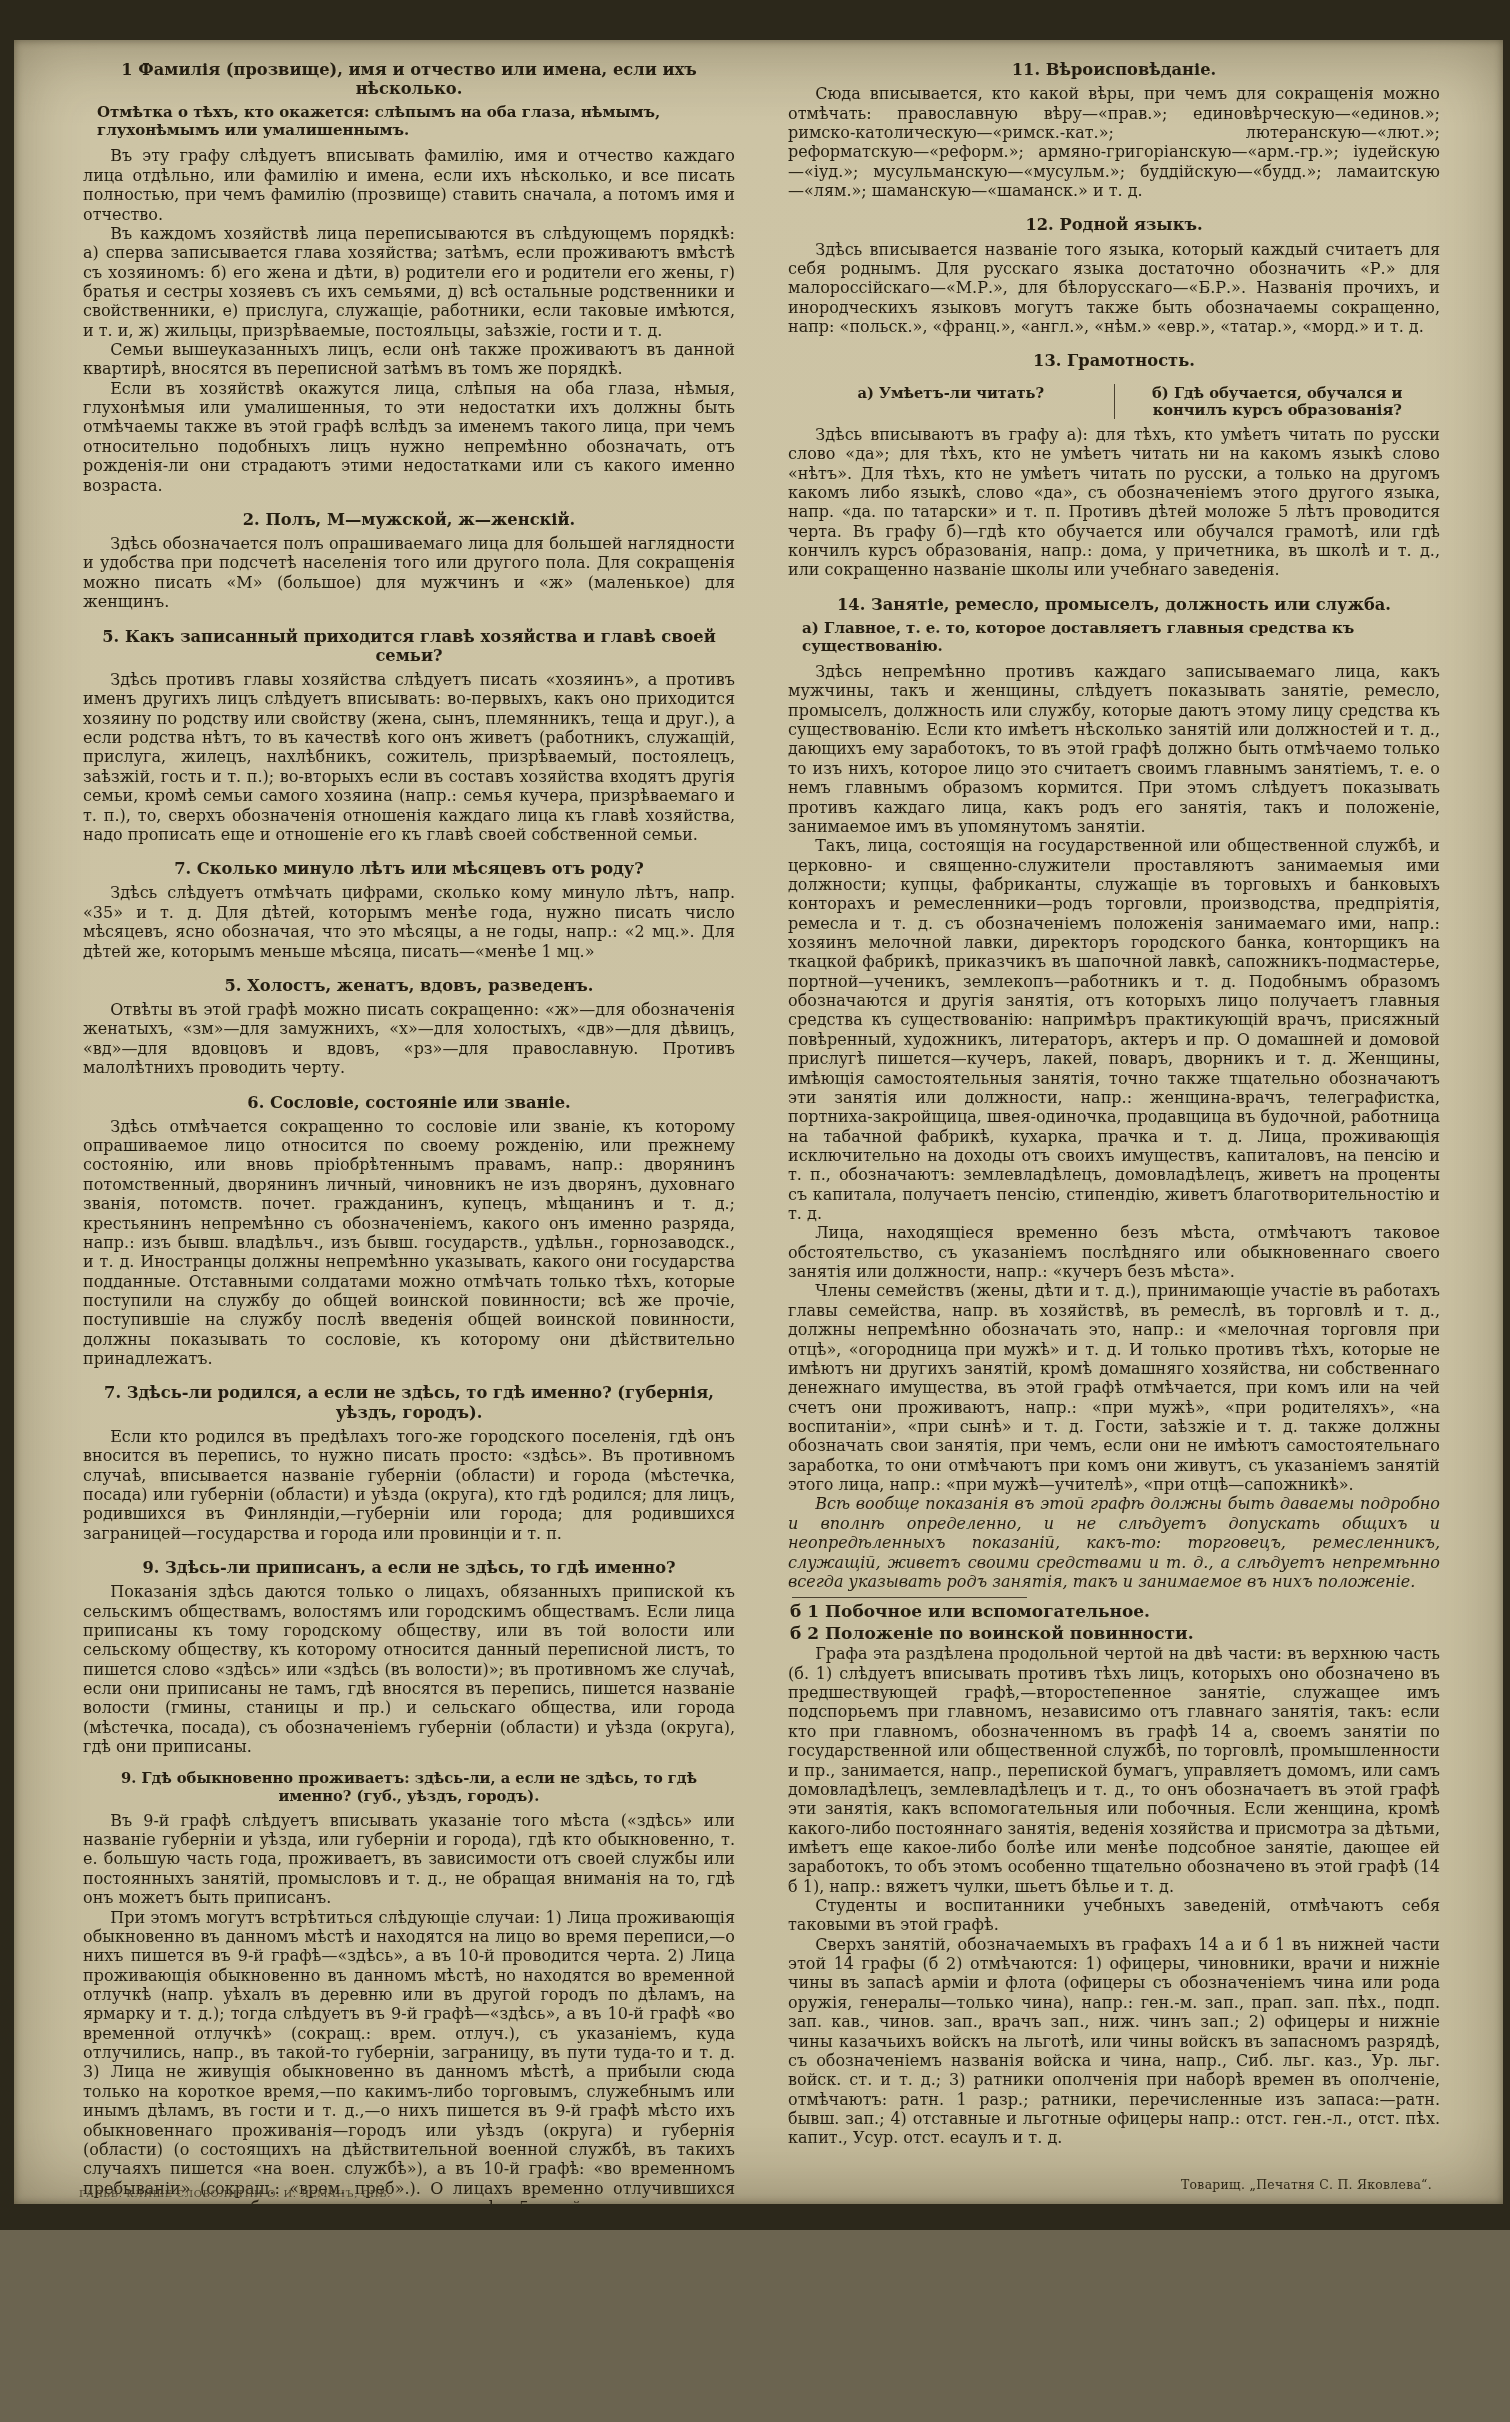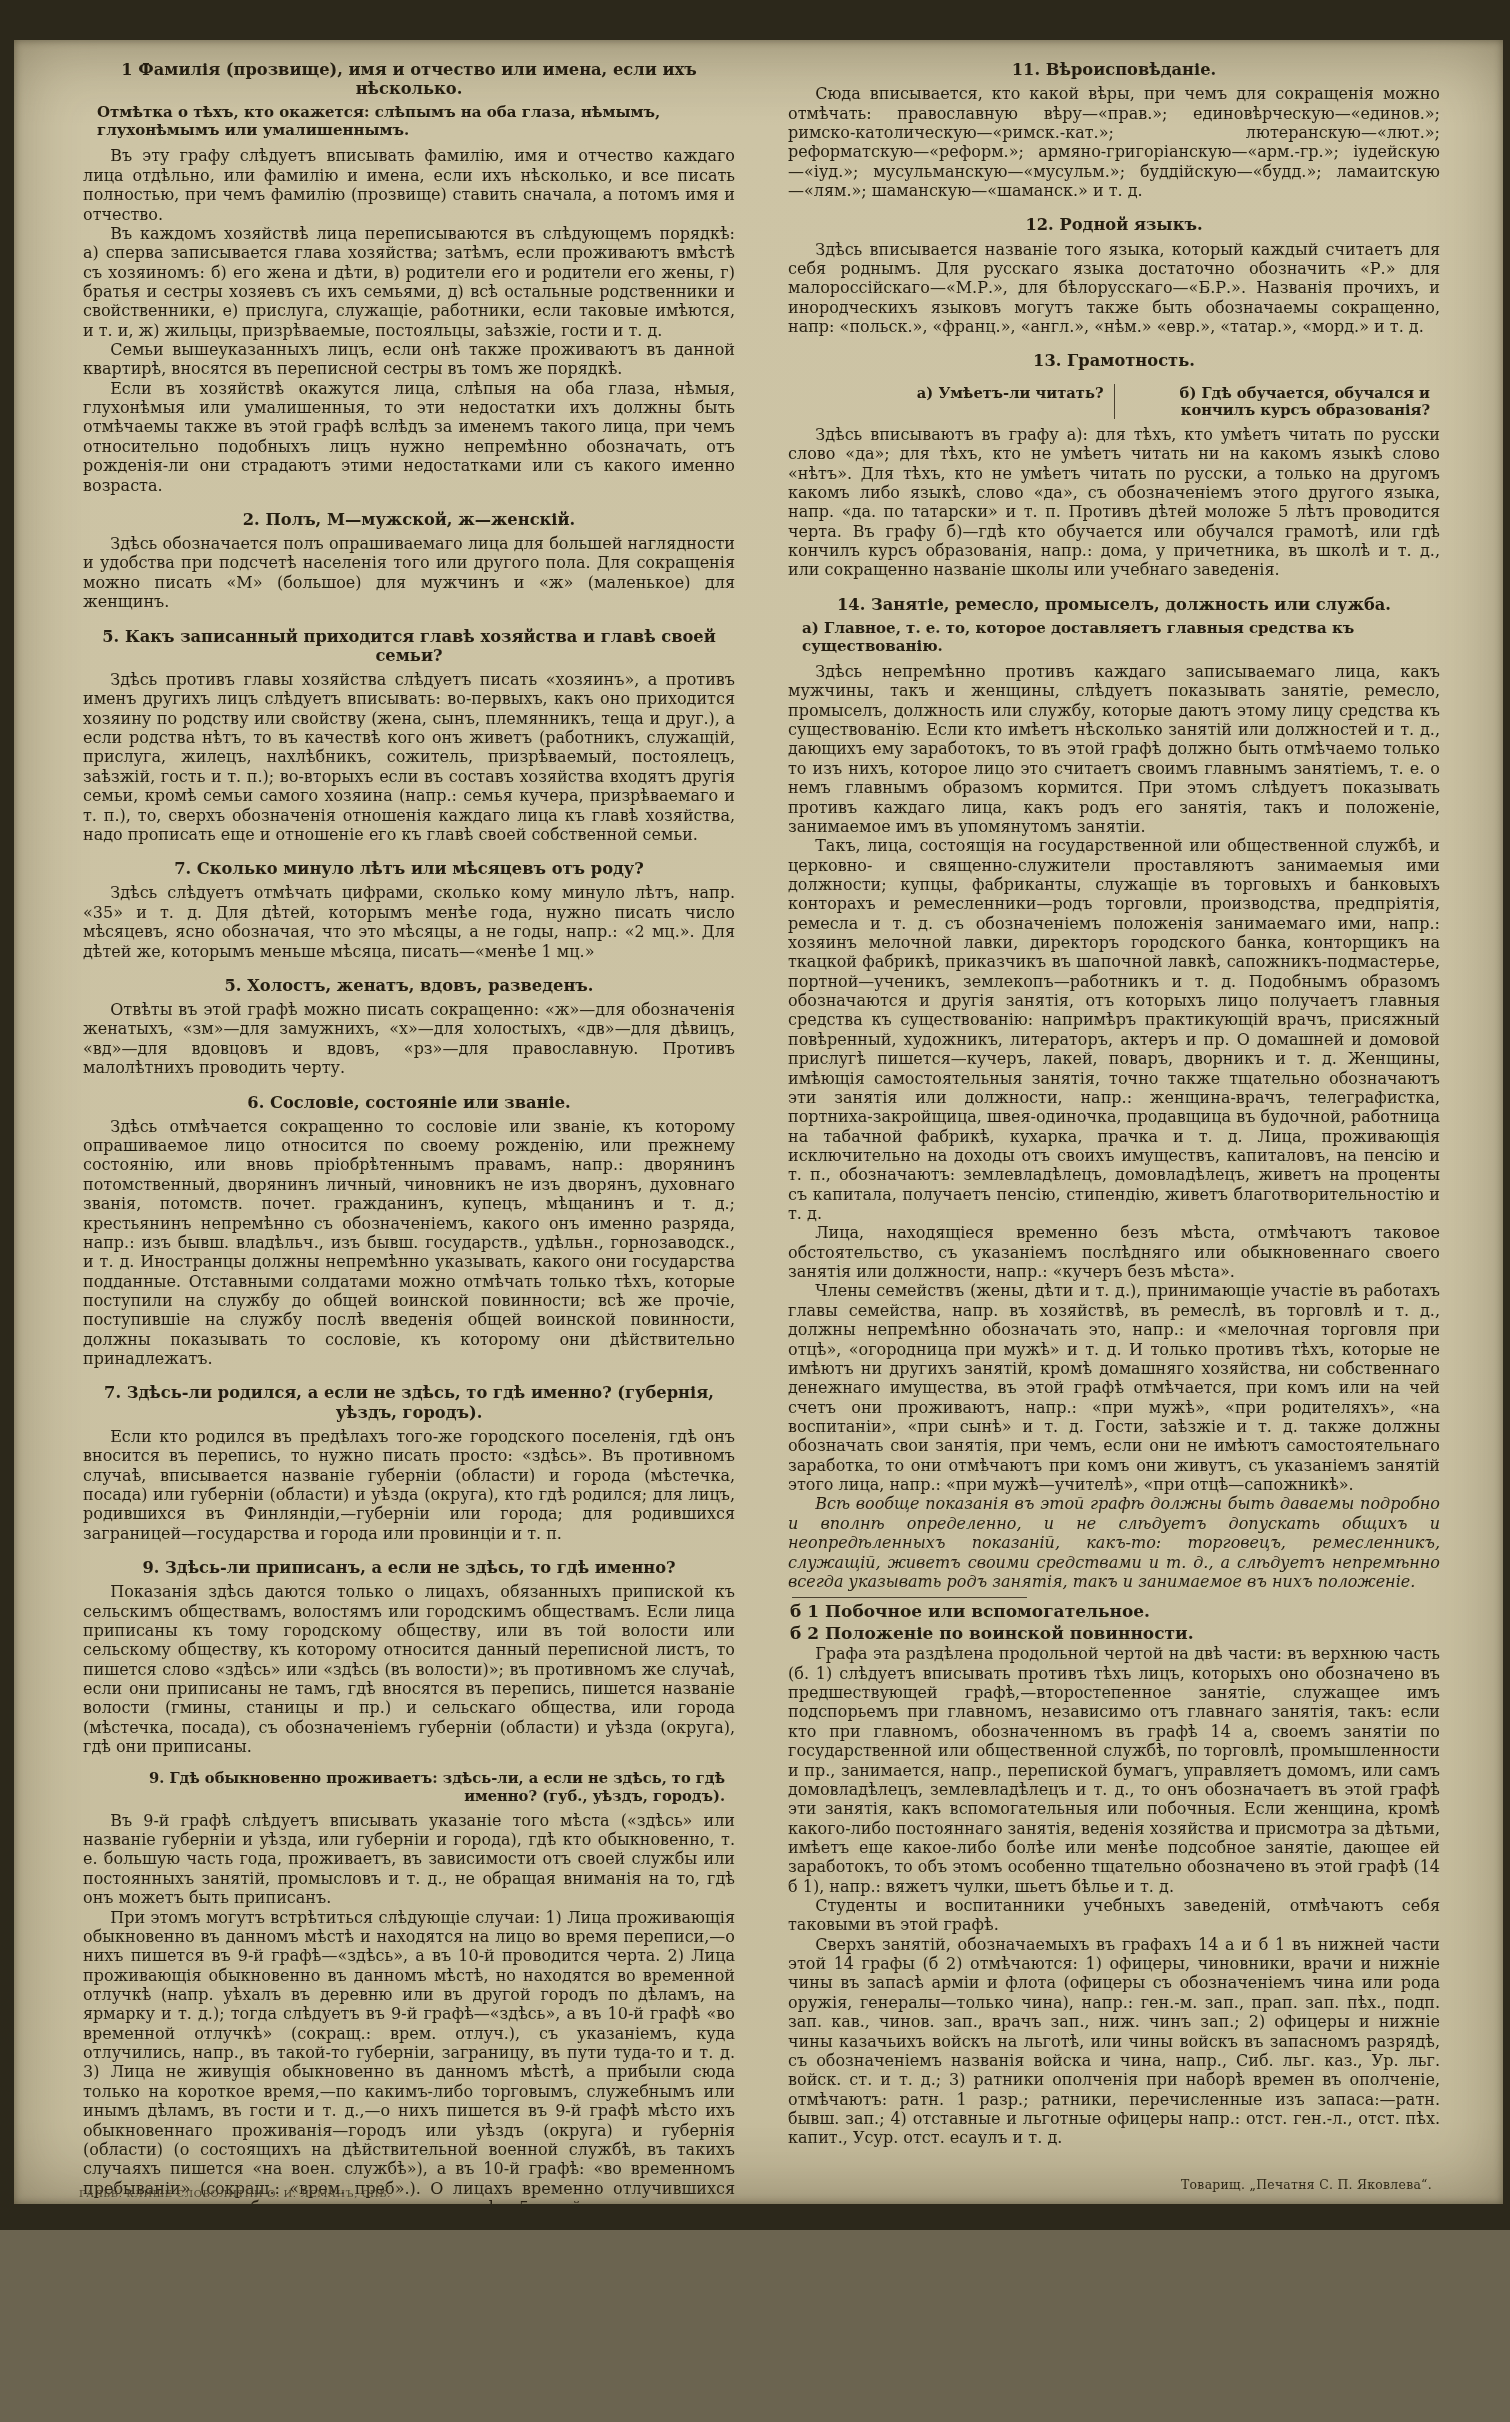--- a/index.html
+++ b/index.html
@@ -25,21 +25,21 @@
   .h-num {
     font-weight:bold; text-align:center; font-size:16.3px; line-height:1.18;
     margin:15px 10px 5px;
   }
   section:first-child .h-num { margin-top:2px; }
   .h-sub {
     font-weight:bold; text-align:left; font-size:15px; line-height:1.2;
     margin:3px 14px 7px;
   }
   .pair { display:flex; margin:13px 0 6px; font-weight:bold; text-align:center; font-size:14.7px; line-height:1.2; }
-  .pair-item { flex:1; padding:0 10px;text-align:right; }
+  .pair-item { flex:1; padding:0 10px; }
   .pair-item + .pair-item { border-left:1px solid #4a4130; }
   p.para { margin:0; text-indent:1.7em; }
   p.para.italic { font-style:italic; }
   .rule-short { border:0; border-top:1px solid #4a4130; width:36%; margin:6px 0 3px 4px; }
   .side-heading { font-size:17px; margin:1px 0 1px 2px;font-weight:bold; }
   .footer-left {
     position:absolute; bottom:5px; left:65px;
     font-size:10px; letter-spacing:0.6px; color:#433a26;
   }
   .footer-right {
@@ -52,21 +52,21 @@
 
 <div class="scan">
   <div class="paper">
     <div class="columns">
       <div class="col">
           <section>
             <div class="h-num">1 Фамилія (прозвище), имя и отчество или имена, если ихъ нѣсколько.</div>
             <div class="h-sub">Отмѣтка о тѣхъ, кто окажется: слѣпымъ на оба глаза, нѣмымъ, глухонѣмымъ или умалишеннымъ.</div>
             <p class="para">Въ эту графу слѣдуетъ вписывать фамилію, имя и отчество каждаго лица отдѣльно, или фамилію и имена, если ихъ нѣсколько, и все писать полностью, при чемъ фамилію (прозвище) ставить сначала, а потомъ имя и отчество.</p>
             <p class="para">Въ каждомъ хозяйствѣ лица переписываются въ слѣдующемъ порядкѣ: а) сперва записывается глава хозяйства; затѣмъ, если проживаютъ вмѣстѣ съ хозяиномъ: б) его жена и дѣти, в) родители его и родители его жены, г) братья и сестры хозяевъ съ ихъ семьями, д) всѣ остальные родственники и свойственники, е) прислуга, служащіе, работники, если таковые имѣются, и т. и, ж) жильцы, призрѣваемые, постояльцы, заѣзжіе, гости и т. д.</p>
-            <p class="para">Семьи вышеуказанныхъ лицъ, если онѣ также проживаютъ въ данной квартирѣ, вносятся въ переписной сестры въ томъ же порядкѣ.</p>
+            <p class="para">Семьи вышеуказанныхъ лицъ, если онѣ также проживаютъ въ данной квартирѣ, вносятся въ переписной затѣмъ въ томъ же порядкѣ.</p>
             <p class="para">Если въ хозяйствѣ окажутся лица, слѣпыя на оба глаза, нѣмыя, глухонѣмыя или умалишенныя, то эти недостатки ихъ должны быть отмѣчаемы также въ этой графѣ вслѣдъ за именемъ такого лица, при чемъ относительно подобныхъ лицъ нужно непремѣнно обозначать, отъ рожденія-ли они страдаютъ этими недостатками или съ какого именно возраста.</p>
           </section>
           <section>
             <div class="h-num">2. Полъ, М—мужской, ж—женскій.</div>
             <p class="para">Здѣсь обозначается полъ опрашиваемаго лица для большей наглядности и удобства при подсчетѣ населенія того или другого пола. Для сокращенія можно писать «М» (большое) для мужчинъ и «ж» (маленькое) для женщинъ.</p>
           </section>
           <section>
             <div class="h-num">5. Какъ записанный приходится главѣ хозяйства и главѣ своей семьи?</div>
             <p class="para">Здѣсь противъ главы хозяйства слѣдуетъ писать «хозяинъ», а противъ именъ другихъ лицъ слѣдуетъ вписывать: во-первыхъ, какъ оно приходится хозяину по родству или свойству (жена, сынъ, племянникъ, теща и друг.), а если родства нѣтъ, то въ качествѣ кого онъ живетъ (работникъ, служащій, прислуга, жилецъ, нахлѣбникъ, сожитель, призрѣваемый, постоялецъ, заѣзжій, гость и т. п.); во-вторыхъ если въ составъ хозяйства входятъ другія семьи, кромѣ семьи самого хозяина (напр.: семья кучера, призрѣваемаго и т. п.), то, сверхъ обозначенія отношенія каждаго лица къ главѣ хозяйства, надо прописать еще и отношеніе его къ главѣ своей собственной семьи.</p>
           </section>

